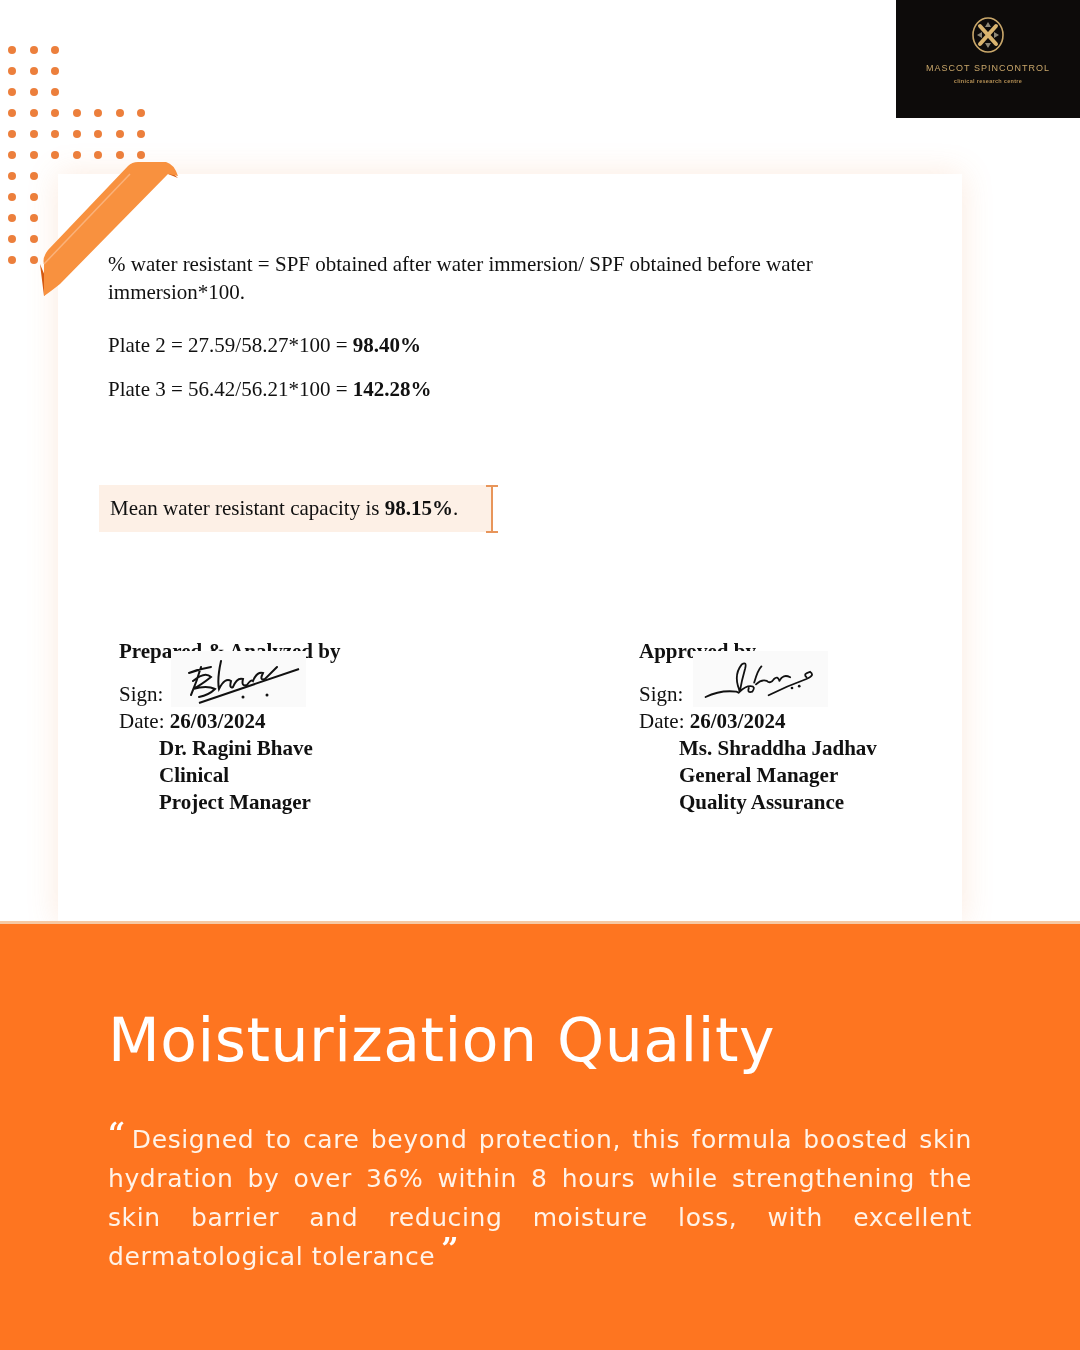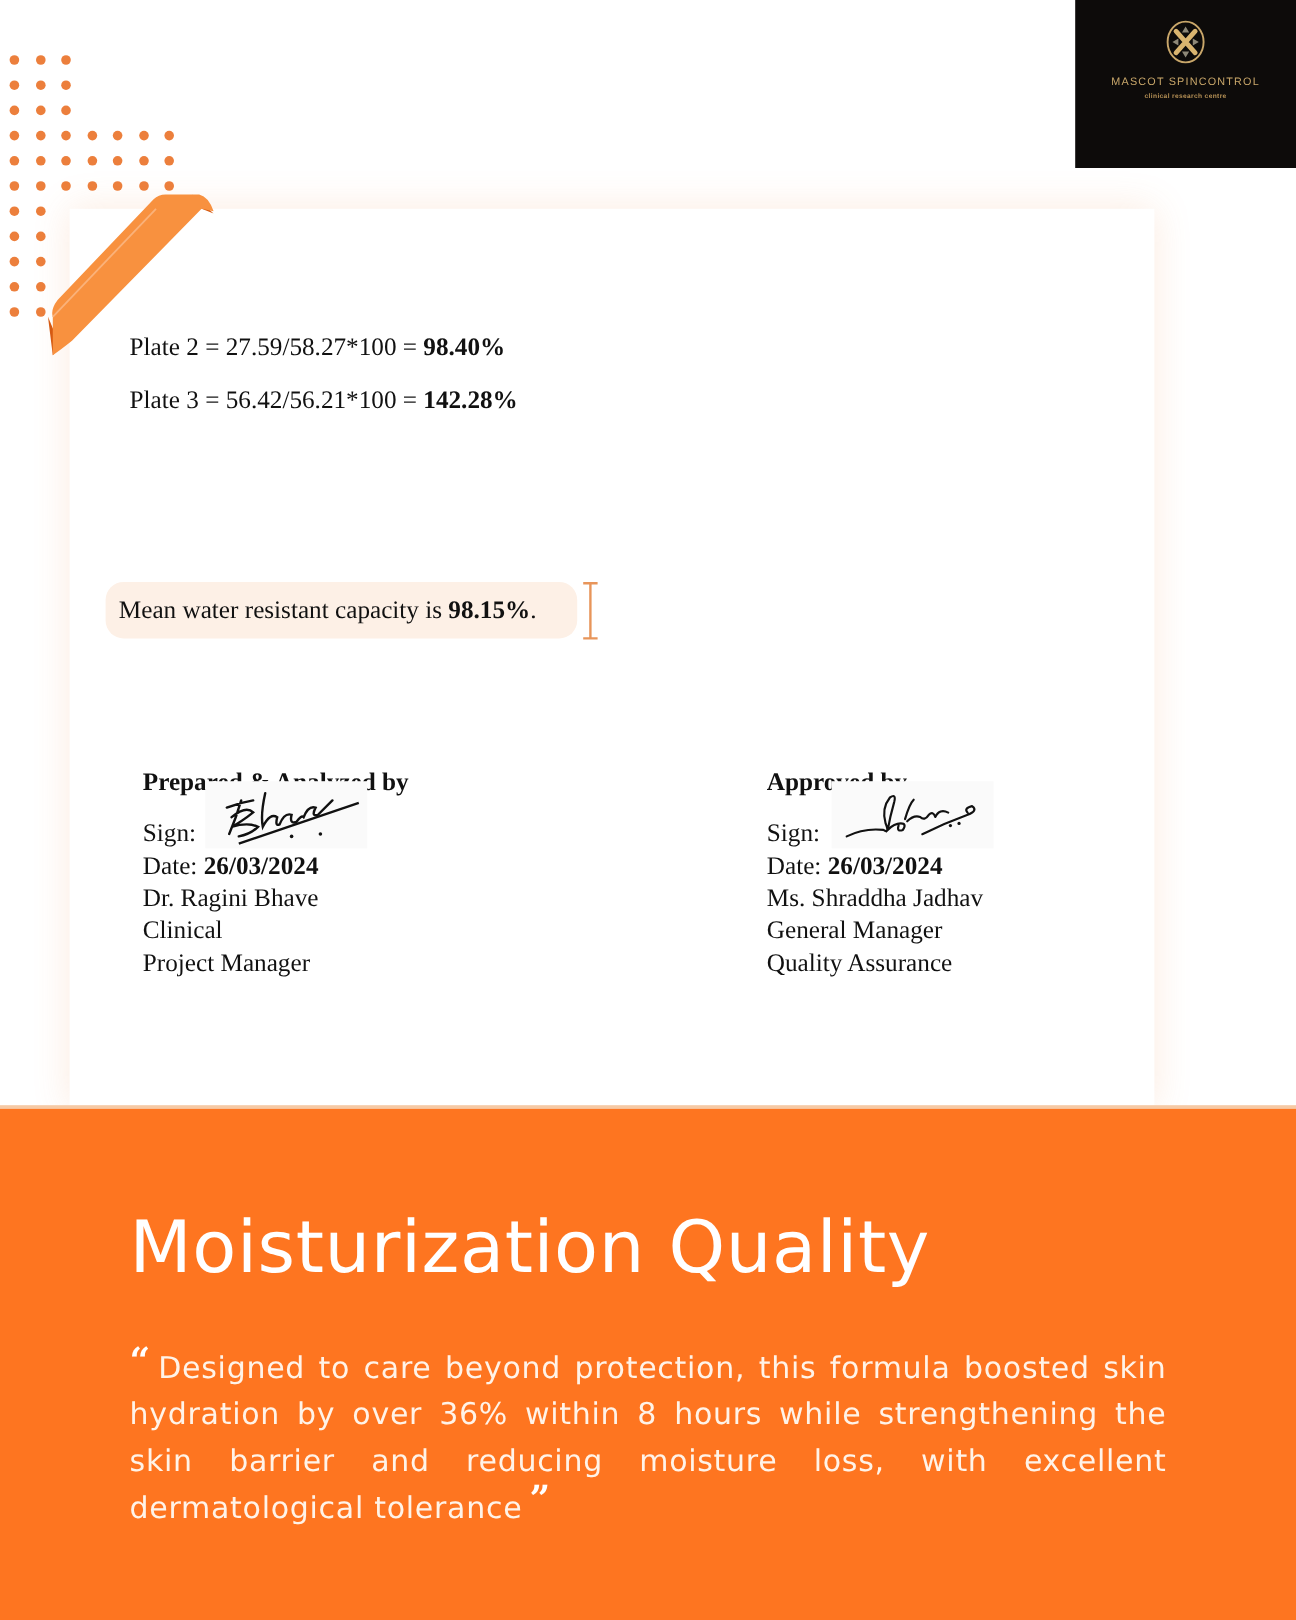--- a/index.html
+++ b/index.html
@@ -4,51 +4,51 @@
   <style>
     * { box-sizing: border-box; margin: 0; padding: 0; }
     html, body { width: 1080px; height: 1350px; overflow: hidden; background: #ffffff; }
     body { position: relative; font-family: "Liberation Serif", serif; color: #111; }
 
     
     .dots { position: absolute; left: 0; top: 0; width: 160px; height: 280px; }
     .dot { position: absolute; width: 8px; height: 8px; border-radius: 50%; background: #ec7f3c; }
 
     
-    .logo { position: absolute; left: 896px; top: 0; width: 184px; height: 140px; background: #0d0b0a;
+    .logo { position: absolute; left: 896px; top: 0; width: 184px; height: 118px; background: #0d0b0a;
             display: flex; flex-direction: column; align-items: center; }
     .logo-emblem { margin-top: 16px; width: 34px; height: 38px; }
     .logo-name { margin-top: 9px; font-family: "Liberation Sans", sans-serif; font-size: 9px;
                  letter-spacing: 1px; color: #c9a76a; }
     .logo-sub { margin-top: 5px; font-family: "Liberation Sans", sans-serif; font-size: 5.5px;
                 font-weight: bold; color: #b79256; letter-spacing: 0.3px; }
 
     
     .card { position: absolute; left: 58px; top: 174px; width: 904px; height: 750px; background: #fff;
             box-shadow: 0 0 30px rgba(240, 140, 70, 0.18); }
 
     .ribbon { position: absolute; left: 40px; top: 160px; width: 145px; height: 140px; }
 
     .doc { position: absolute; left: 108px; top: 250px; width: 790px; font-size: 21px; line-height: 28px; }
     .formula { }
     .plates { margin-top: 25px; }
     .plate { height: 43.5px; }
     .plate b { font-weight: bold; }
 
-    .mean-box { position: absolute; left: 88px; top: 485px; width: 393px; height: 47px;
-                background: #fdf0e6; font-size: 21px; line-height: 47px; padding-left: 11px; border-radius: 15px; }
+    .mean-box { position: absolute; left: 99px; top: 485px; width: 393px; height: 47px;
+                background: #fdf0e6; font-size: 21px; line-height: 47px; padding-left: 11px; }
     .cursor { position: absolute; left: 484px; top: 484px; width: 16px; height: 50px; }
 
     .sig-block { position: absolute; top: 638px; font-size: 21px; line-height: 27px; }
     .sig-block.left { left: 119px; }
     .sig-block.right { left: 639px; }
     .sig-heading { font-weight: bold; margin-bottom: 16px; }
     .sig-line { position: relative; height: 27px; }
     .sig-img { position: absolute; top: -30px; width: 135px; height: 56px; background: #fafafa; }
-    .bold { font-weight: normal; }
+    .bold { font-weight: bold; margin-left: 40px; }
 
     
     .banner { position: absolute; left: 0; top: 924px; width: 1080px; height: 426px; background: #fe7520; }
     .banner-line { position: absolute; left: 0; top: 921px; width: 1080px; height: 3px; background: #f6c9a4; }
     .banner-title { position: absolute; left: 108px; top: 1005px; font-family: "DejaVu Sans", sans-serif;
                     font-size: 60px; font-weight: 500; color: #fff; letter-spacing: 0.5px; }
     .quote { position: absolute; left: 108px; top: 1120px; width: 864px; font-family: "DejaVu Sans", sans-serif;
              font-size: 25px; line-height: 39px; color: #fff3e8; text-align: justify; text-align-last: left;
              letter-spacing: 0.6px; }
     .qmark { font-family: "DejaVu Serif", serif; font-weight: bold; font-size: 30px; line-height: 0; color: #fff; }
@@ -115,20 +115,21 @@
 <div class="card"></div>
 
 <svg class="ribbon" viewBox="0 0 145 140">
   <path d="M0 104 L4 136 L10 128 Z" fill="#d55a12"></path>
   <path d="M120 2 L138 18 L128 14 Z" fill="#d55a12"></path>
   <path d="M4 104 Q2 98 8 90 L88 6 Q92 2 98 2 L126 2 Q134 4 138 16 L128 14 L20 124 Q10 132 4 136 Z" fill="#f8913f"></path>
   <path d="M4 104 L90 14" stroke="#fbb27a" stroke-width="1.5" fill="none"></path>
 </svg>
 
 <div class="doc">
+  <p class="formula">% water resistant = SPF obtained after water immersion/ SPF obtained before water immersion*100.</p>
   <div class="plates">
     <div class="plate">
       <span>Plate 2 = 27.59/58.27*100 = </span><b>98.40%</b>
     </div>
     <div class="plate">
       <span>Plate 3 = 56.42/56.21*100 = </span><b>142.28%</b>
     </div>
   </div>
 </div>
 

